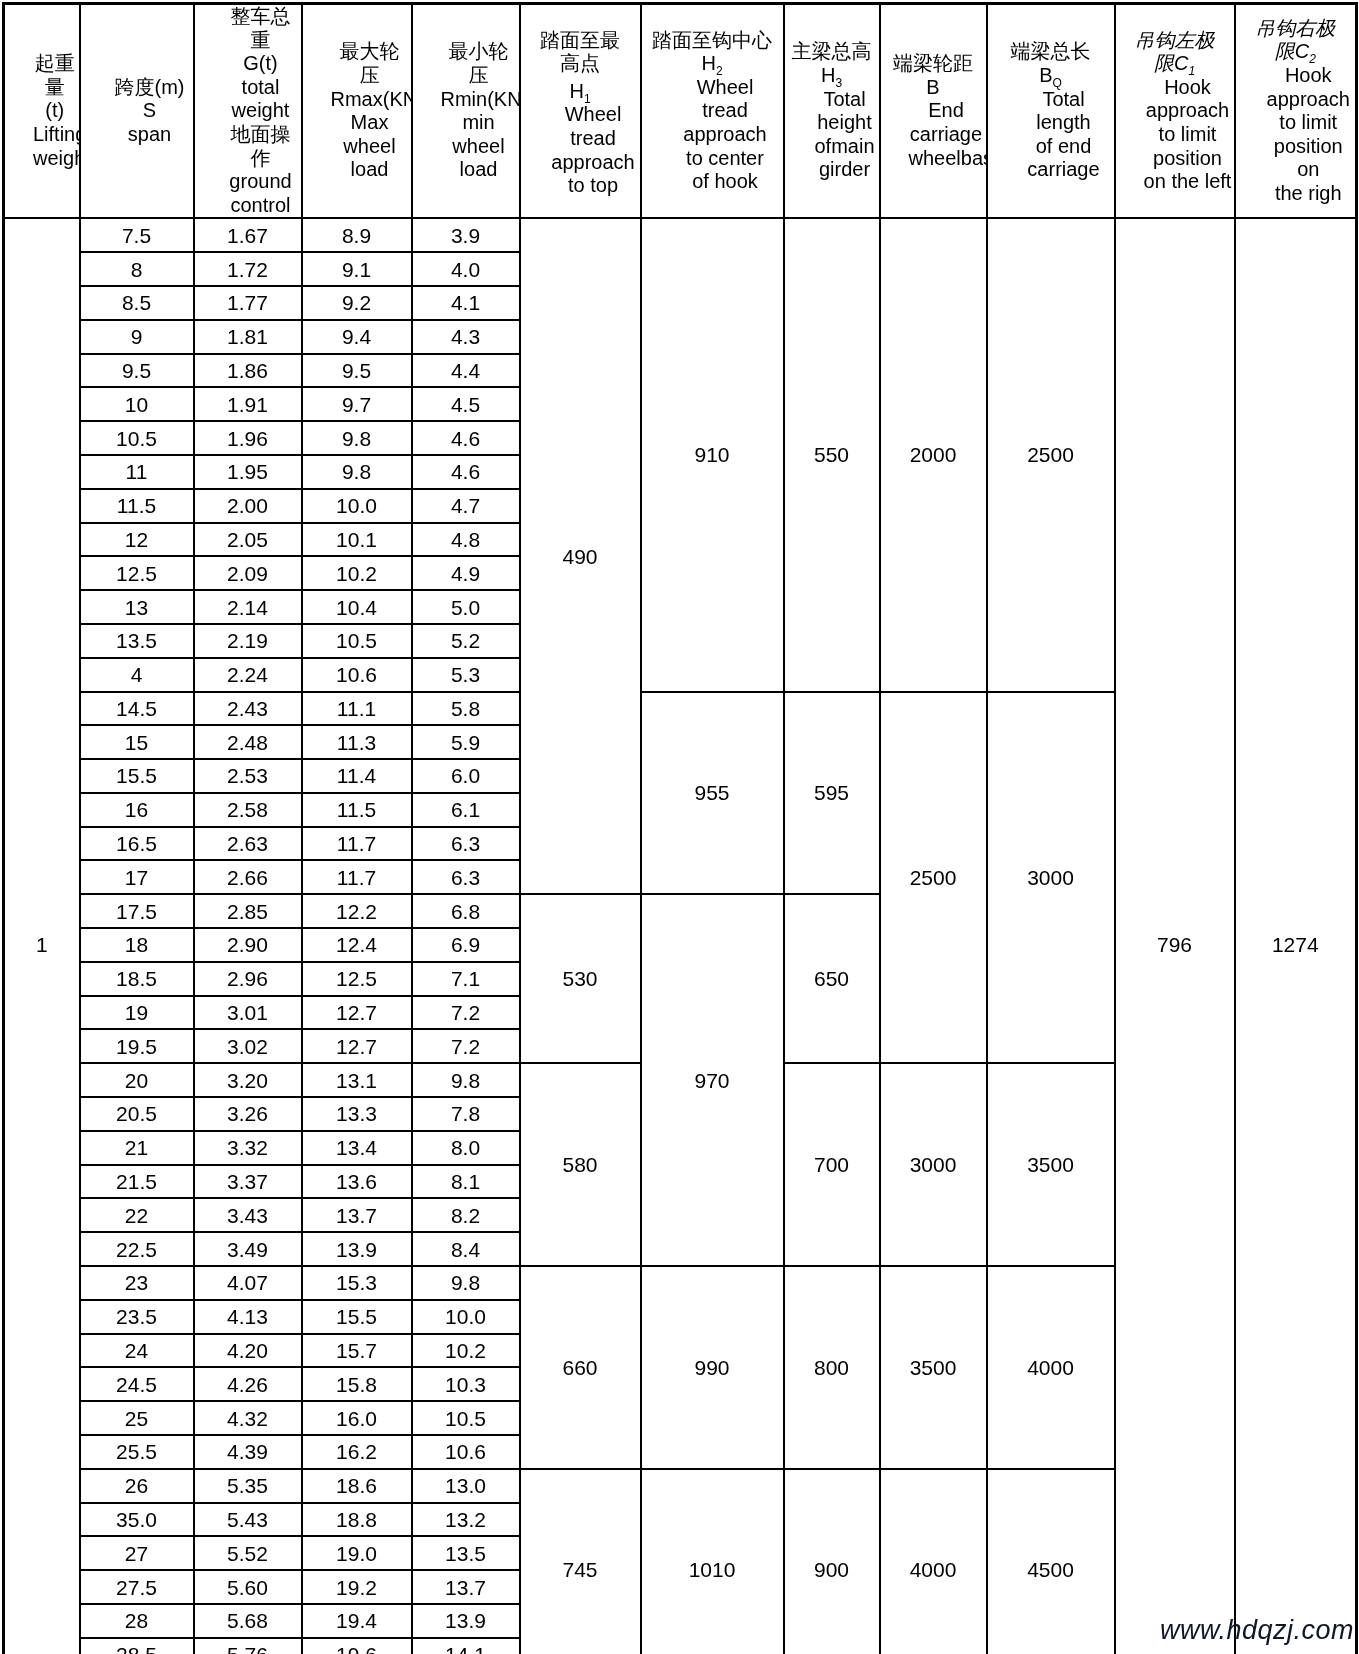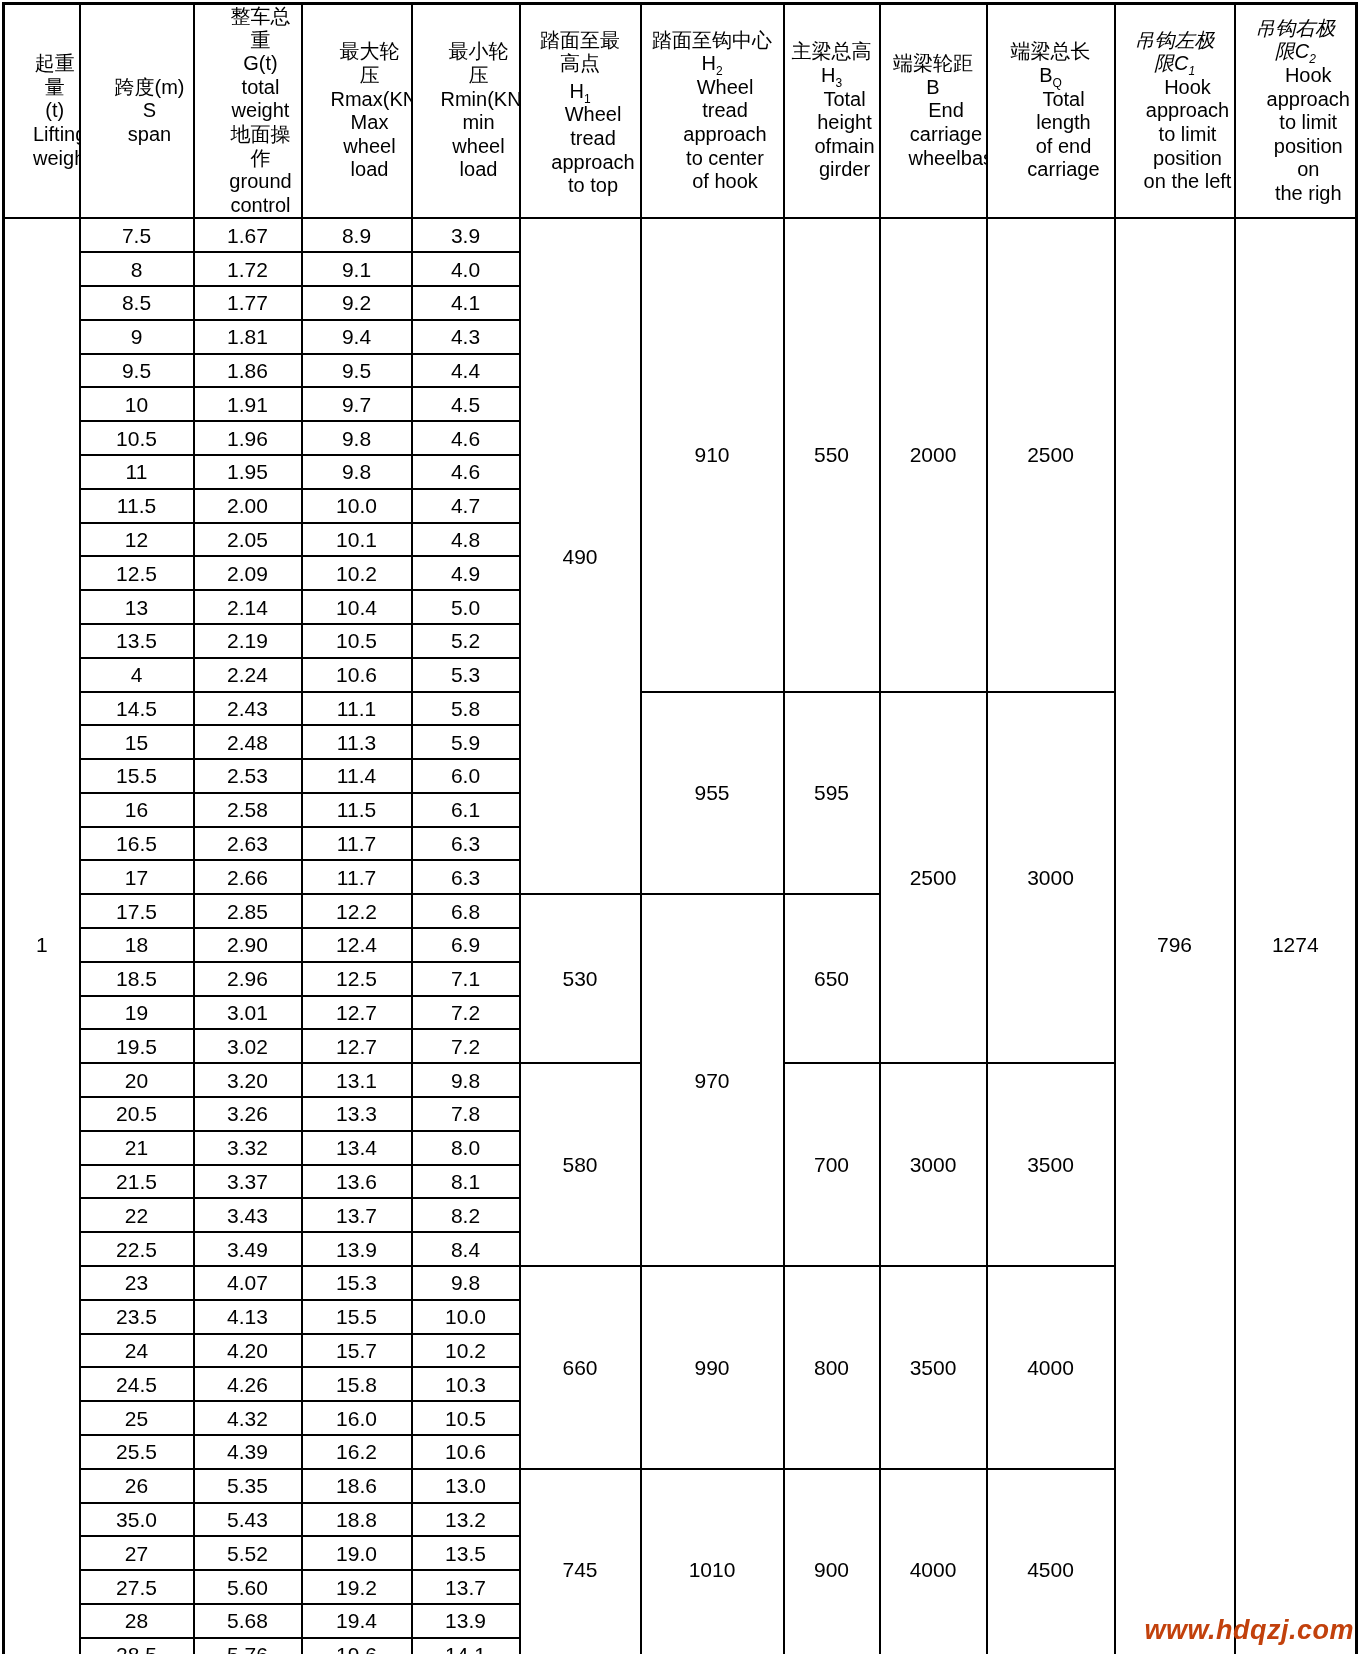--- a/index.html
+++ b/index.html
@@ -32,23 +32,23 @@
   td { font-size: 21px; line-height: 1; }
   .lines { white-space: pre-line; margin-left: 26px; }
   .zh-narrow { max-width: 86px; margin: 4px auto; }
   .zhsub { max-width: 92px; margin: 0 auto; font-style: italic; }
   sub { font-size: 12px; line-height: 0; }
   .watermark {
     position: absolute;
     right: 5px;
     bottom: 8px;
     font-size: 27px;
-    font-weight: bold;
+    font-weight: normal;
     font-style: italic;
-    color: #c2410c;
+    color: #0f172a;
     letter-spacing: 0.5px;
     text-decoration: none;
     white-space: nowrap;
   }
 </style>
 </head>
 <body>
 
 <div class="page">
   <table class="spec">

